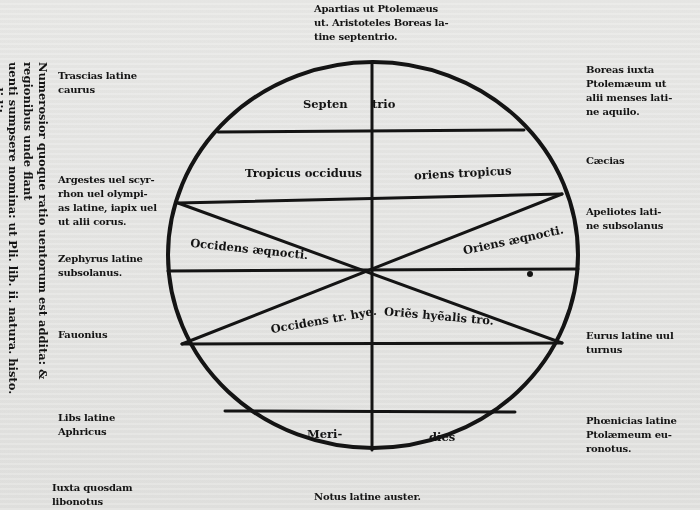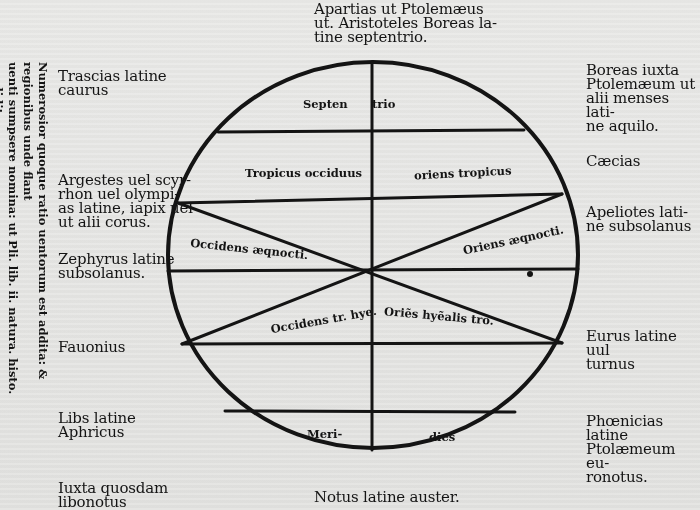--- a/index.html
+++ b/index.html
@@ -9,21 +9,21 @@
     font-family: "DejaVu Serif", "Liberation Serif", serif;
     color: #141414;
   }
   .paper {
     position: absolute; inset: 0;
     background:
       repeating-linear-gradient(0deg, rgba(255,255,255,0.10) 0 2px, rgba(0,0,0,0.015) 2px 5px),
       linear-gradient(180deg, #e9e9e7 0%, #e2e2e0 100%);
   }
   .lbl {
-    position: absolute; font-size: 15px; line-height: 14px; font-weight: normal;
+    position: absolute; font-size: 10px; line-height: 14px; font-weight: bold;
     white-space: pre-line; letter-spacing: -0.2px;
   }
   .inlbl { position: absolute; font-size: 11.5px; font-weight: bold; white-space: nowrap; }
   .vert {
     position: absolute; left: 6px; top: 62px; width: 345px; height: 40px;
     transform-origin: 0 0; transform: translate(0px, 0px) rotate(90deg) translate(0, -44px);
     font-size: 11.5px; line-height: 15px; font-weight: bold; white-space: pre-line;
   }
   svg.diagram { position: absolute; left: 0; top: 0; }
 </style>
@@ -55,24 +55,24 @@
 uenti sumpsere nomina: ut Pli. lib. ii. natura. histo. prodidit.</div>
 
 <div class="lbl" style="left:58px; top:69px;">Trascias latine
 caurus</div>
 <div class="lbl" style="left:58px; top:157px;margin-top:16px;">Argestes uel scyr-
 rhon uel olympi-
 as latine, iapix uel
 ut alii corus.</div>
 <div class="lbl" style="left:58px; top:252px;">Zephyrus latine
 subsolanus.</div>
-<div class="lbl" style="left:58px; top:340px;">Fauonius</div>
+<div class="lbl" style="left:58px; top:328px;">Fauonius</div>
 <div class="lbl" style="left:58px; top:411px;">Libs latine
 Aphricus</div>
-<div class="lbl" style="left:58px; top:481px;">Iuxta quosdam
+<div class="lbl" style="left:52px; top:481px;">Iuxta quosdam
 libonotus</div>
 
 <div class="lbl" style="left:586px; top:63px;">Boreas iuxta
 Ptolemæum ut
 alii menses lati-
 ne aquilo.</div>
 <div class="lbl" style="left:586px; top:154px;">Cæcias</div>
 <div class="lbl" style="left:586px; top:205px;">Apeliotes lati-
 ne subsolanus</div>
 <div class="lbl" style="left:586px; top:329px;">Eurus latine uul

